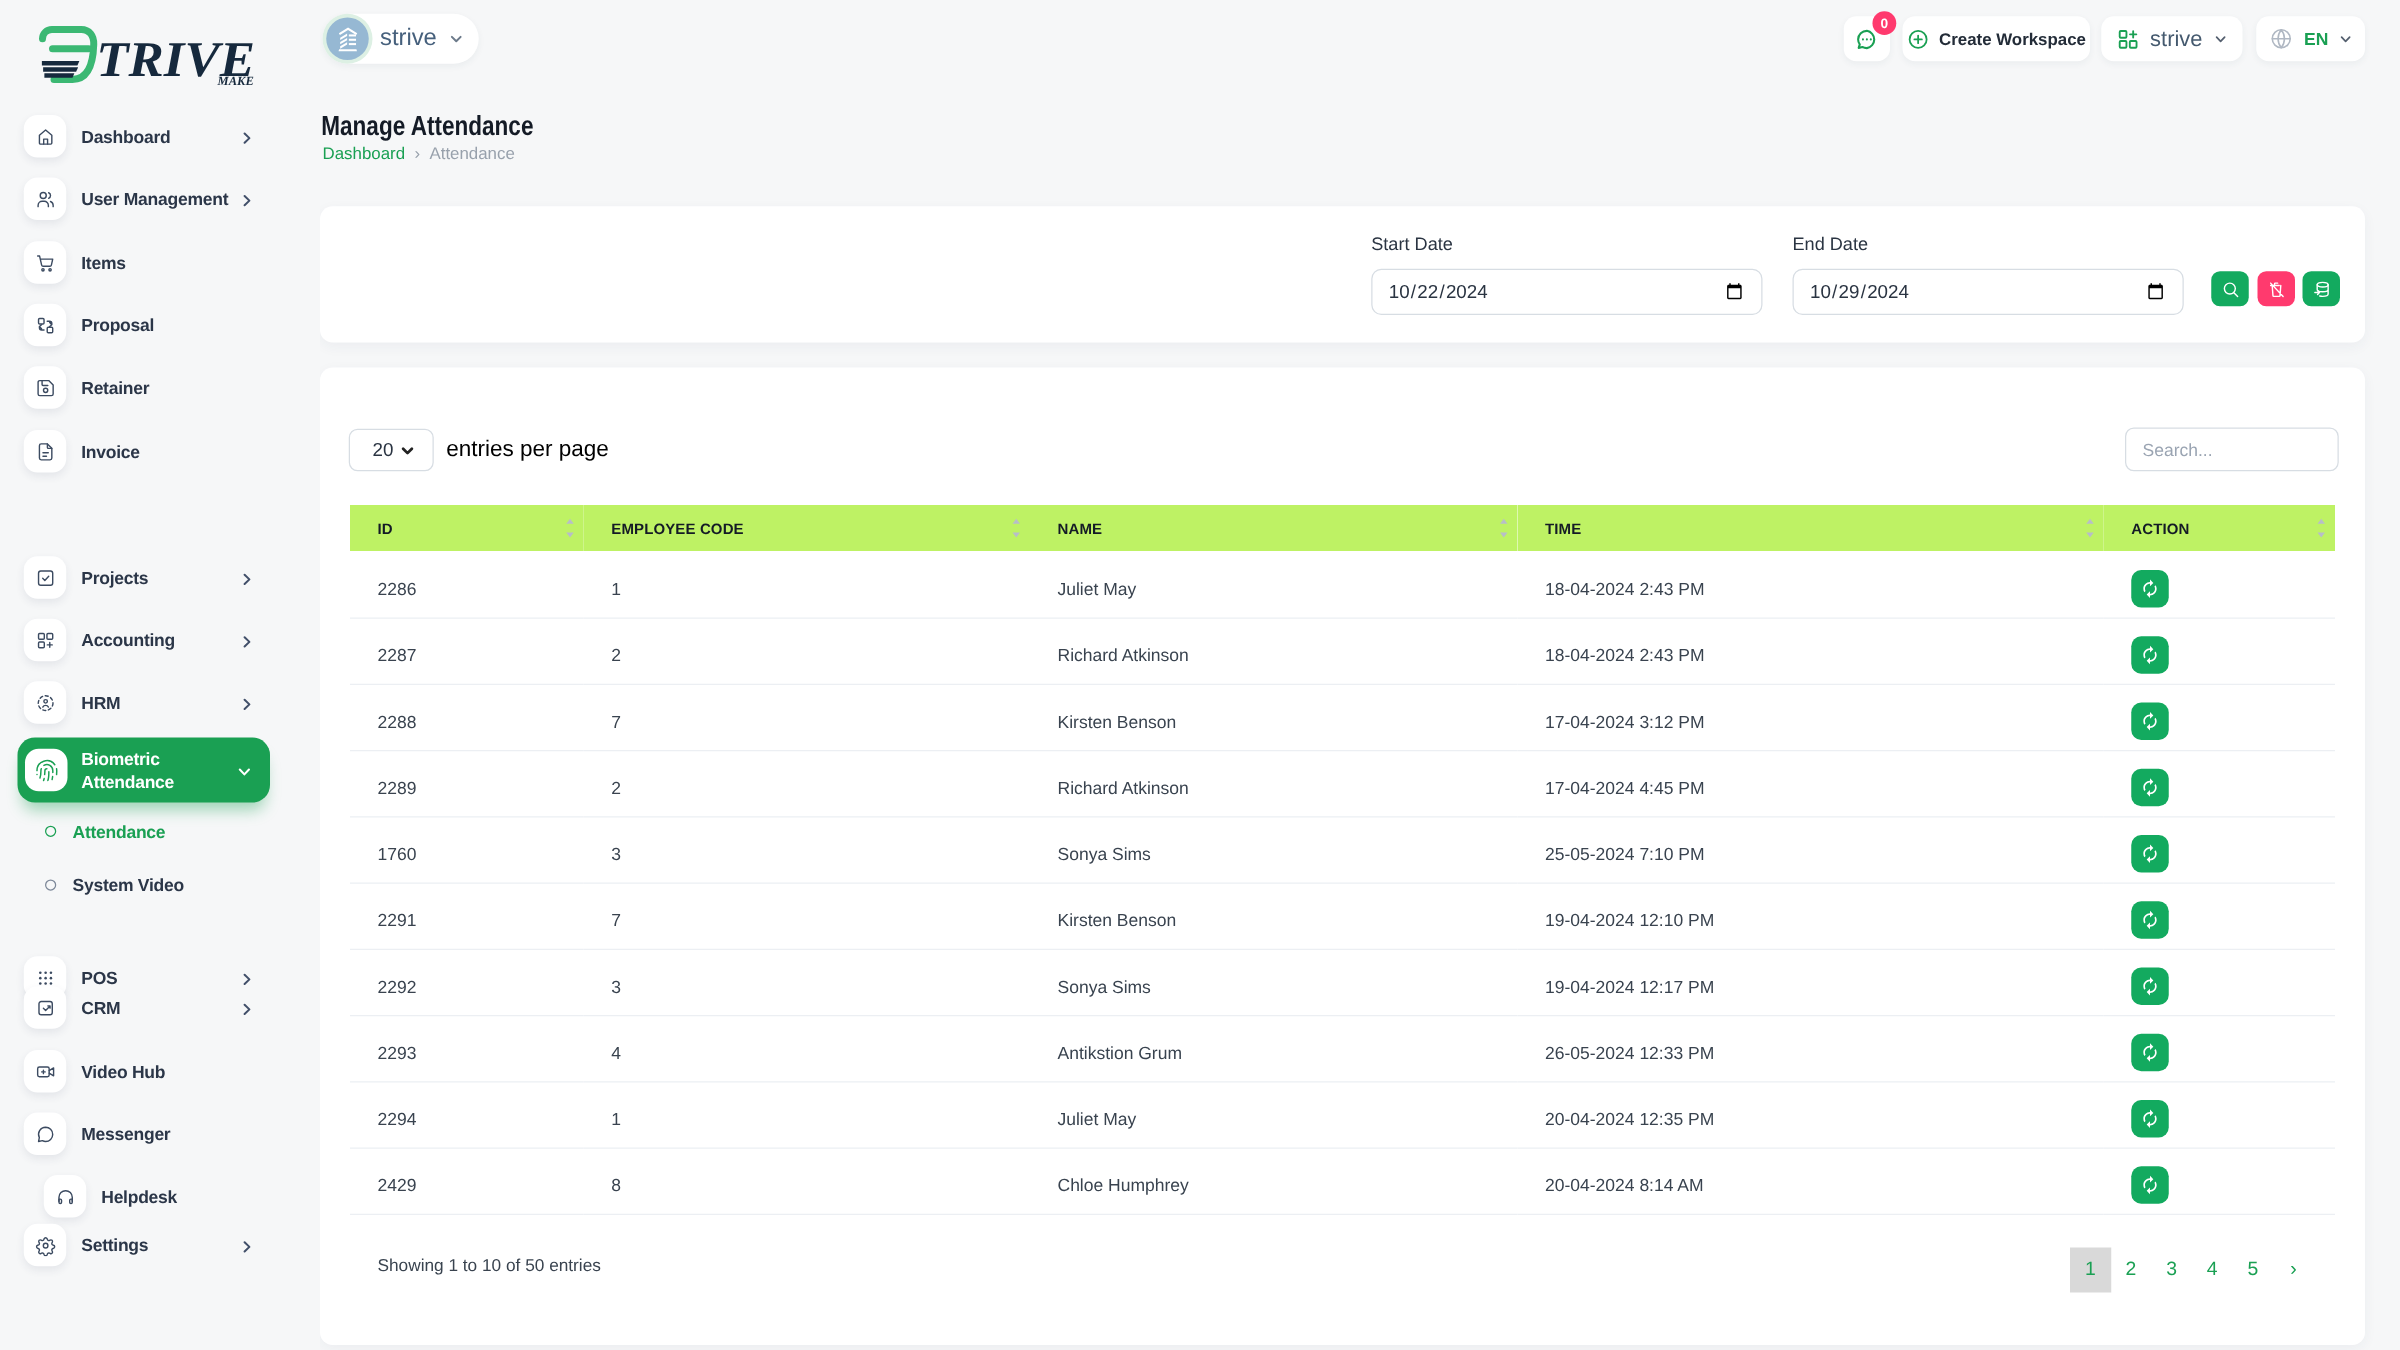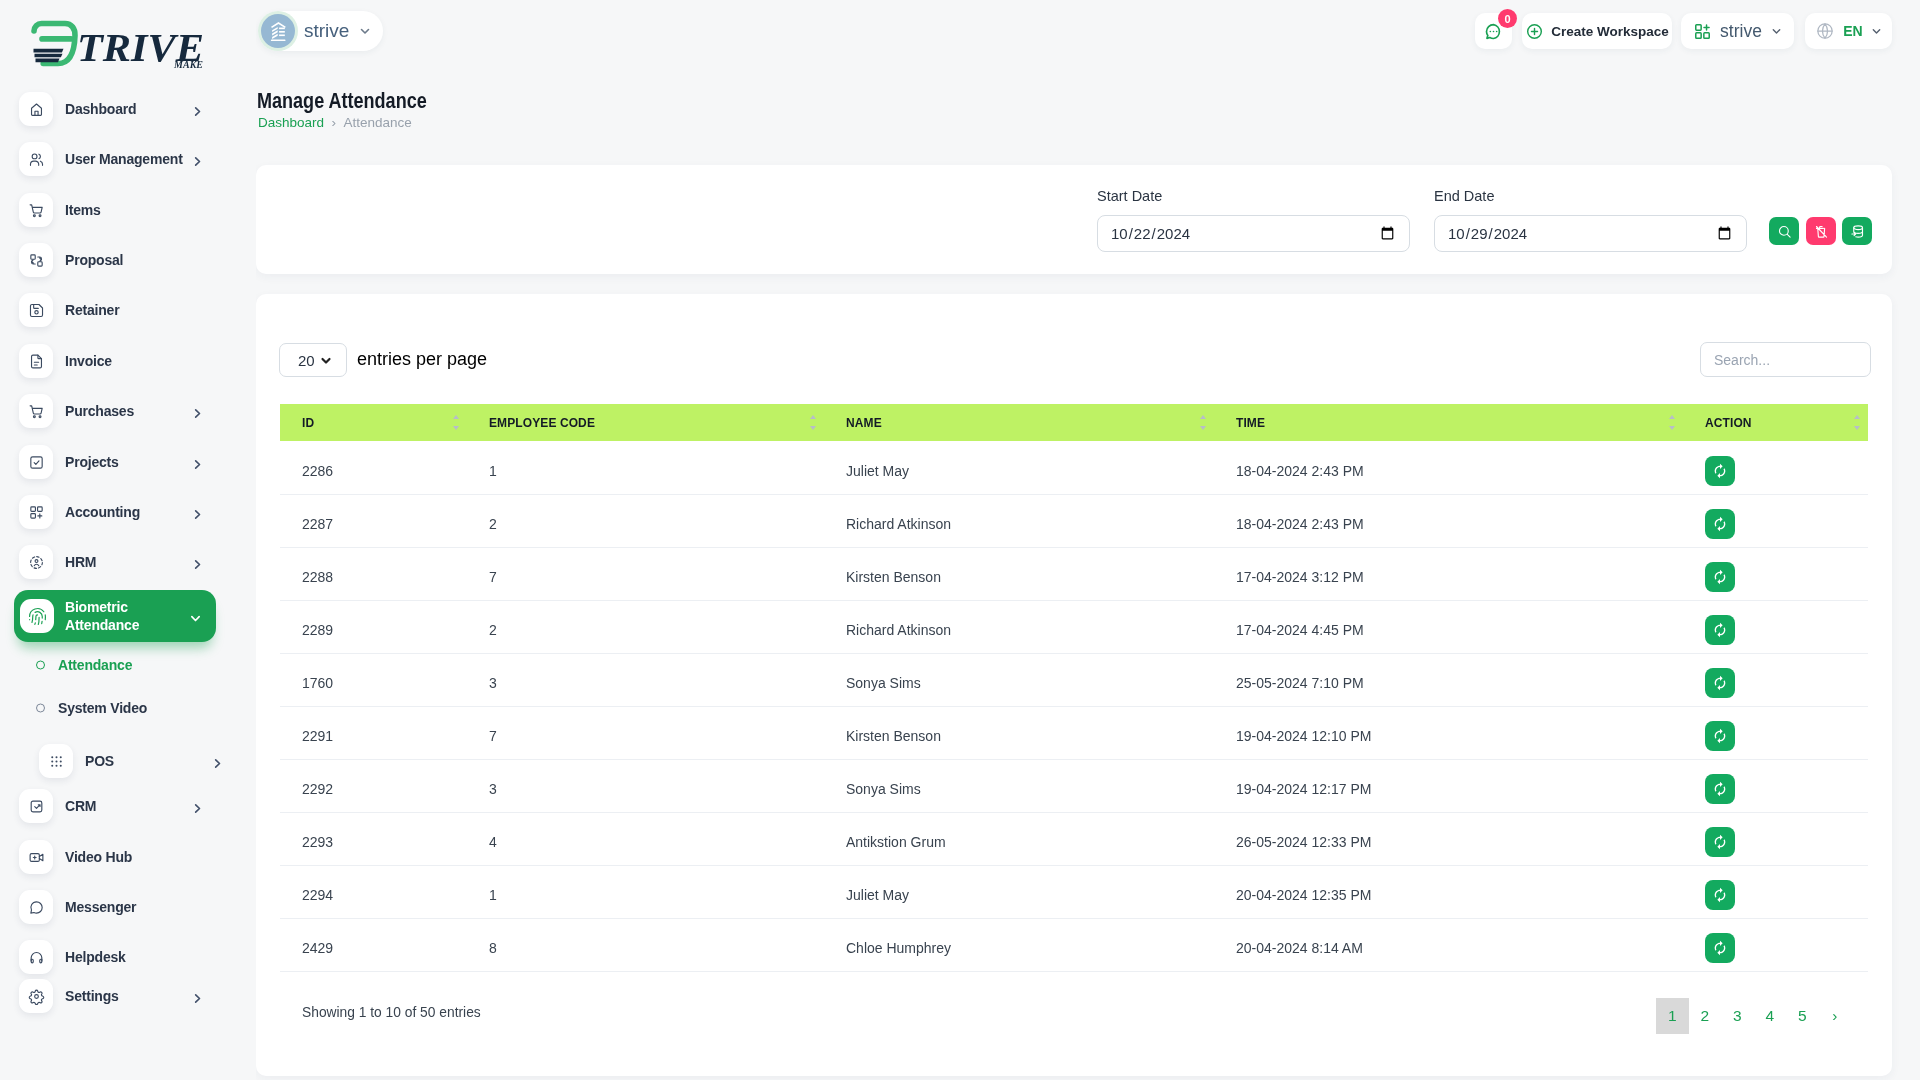--- a/index.html
+++ b/index.html
@@ -138,33 +138,20 @@
   <div class="navitem" style="top:344px;">
     <div class="icobox">
         <svg viewBox="0 0 24 24">
           <path d="M14 3H7a2 2 0 0 0-2 2v14a2 2 0 0 0 2 2h10a2 2 0 0 0 2-2V8z"></path>
           <path d="M14 3v4a1 1 0 0 0 1 1h4"></path>
           <path d="M9 13h6M9 17h4"></path>
         </svg>
       </div>
     <div class="nlabel">Invoice</div>
   </div>
-  <div class="navitem" style="top:394px;">
-    <div class="icobox">
-        <svg viewBox="0 0 24 24">
-          <circle cx="9" cy="19.5" r="1.3"></circle>
-          <circle cx="17" cy="19.5" r="1.3"></circle>
-          <path d="M3 4h2.2l2.3 10.3a1.7 1.7 0 0 0 1.7 1.3h7.6a1.7 1.7 0 0 0 1.7-1.3L20 7.5H6"></path>
-        </svg>
-      </div>
-    <div class="nlabel">Purchases</div>
-    <div class="nchev"><svg viewBox="0 0 12 12">
-          <path d="M4 2l4.2 4L4 10"></path>
-        </svg></div>
-  </div>
   <div class="navitem" style="top:445px;">
     <div class="icobox">
         <svg viewBox="0 0 24 24">
           <rect x="4" y="4" width="16" height="16" rx="2.5"></rect>
           <path d="M8.7 12.2l2.4 2.4 4.4-4.8"></path>
         </svg>
       </div>
     <div class="nlabel">Projects</div>
     <div class="nchev"><svg viewBox="0 0 12 12">
           <path d="M4 2l4.2 4L4 10"></path>
@@ -220,21 +207,21 @@
 
   <div class="subitem" style="top:655px;">
     <div class="subdot g"></div>
     <div class="sublabel g">Attendance</div>
   </div>
   <div class="subitem" style="top:698px;">
     <div class="subdot"></div>
     <div class="sublabel">System Video</div>
   </div>
 
-  <div class="navitem" style="top:744px;margin-left:20px;">
+  <div class="navitem" style="top:765px;">
     <div class="icobox">
         <svg viewBox="0 0 24 24" style="stroke:none;fill:#3c4b61;">
           <g>
       <circle cx="6" cy="6" r="1.45"></circle>
             <circle cx="12" cy="6" r="1.45"></circle>
             <circle cx="18" cy="6" r="1.45"></circle>
       <circle cx="6" cy="12" r="1.45"></circle>
             <circle cx="12" cy="12" r="1.45"></circle>
             <circle cx="18" cy="12" r="1.45"></circle>
       <circle cx="6" cy="18" r="1.45"></circle>
@@ -271,21 +258,21 @@
     <div class="nlabel">Video Hub</div>
   </div>
   <div class="navitem" style="top:890px;">
     <div class="icobox">
         <svg viewBox="0 0 24 24">
           <path d="M12 4a8 8 0 0 1 8 8 8 8 0 0 1-8 8 8 8 0 0 1-3.6-.9L4 20l.9-4.4A8 8 0 0 1 12 4z"></path>
         </svg>
       </div>
     <div class="nlabel">Messenger</div>
   </div>
-  <div class="navitem" style="top:940px;">
+  <div class="navitem" style="top:940px;margin-left:16px;">
     <div class="icobox">
         <svg viewBox="0 0 24 24">
           <path d="M4.5 17v-4.5a7.5 7.5 0 0 1 15 0V17"></path>
           <path d="M4.5 14.5H6a1.4 1.4 0 0 1 1.4 1.4v2.2A1.4 1.4 0 0 1 6 19.5H5.9a1.4 1.4 0 0 1-1.4-1.4zM19.5 14.5H18a1.4 1.4 0 0 0-1.4 1.4v2.2a1.4 1.4 0 0 0 1.4 1.4h.1a1.4 1.4 0 0 0 1.4-1.4z"></path>
         </svg>
       </div>
     <div class="nlabel">Helpdesk</div>
   </div>
   <div class="navitem" style="top:979px;">
     <div class="icobox">

